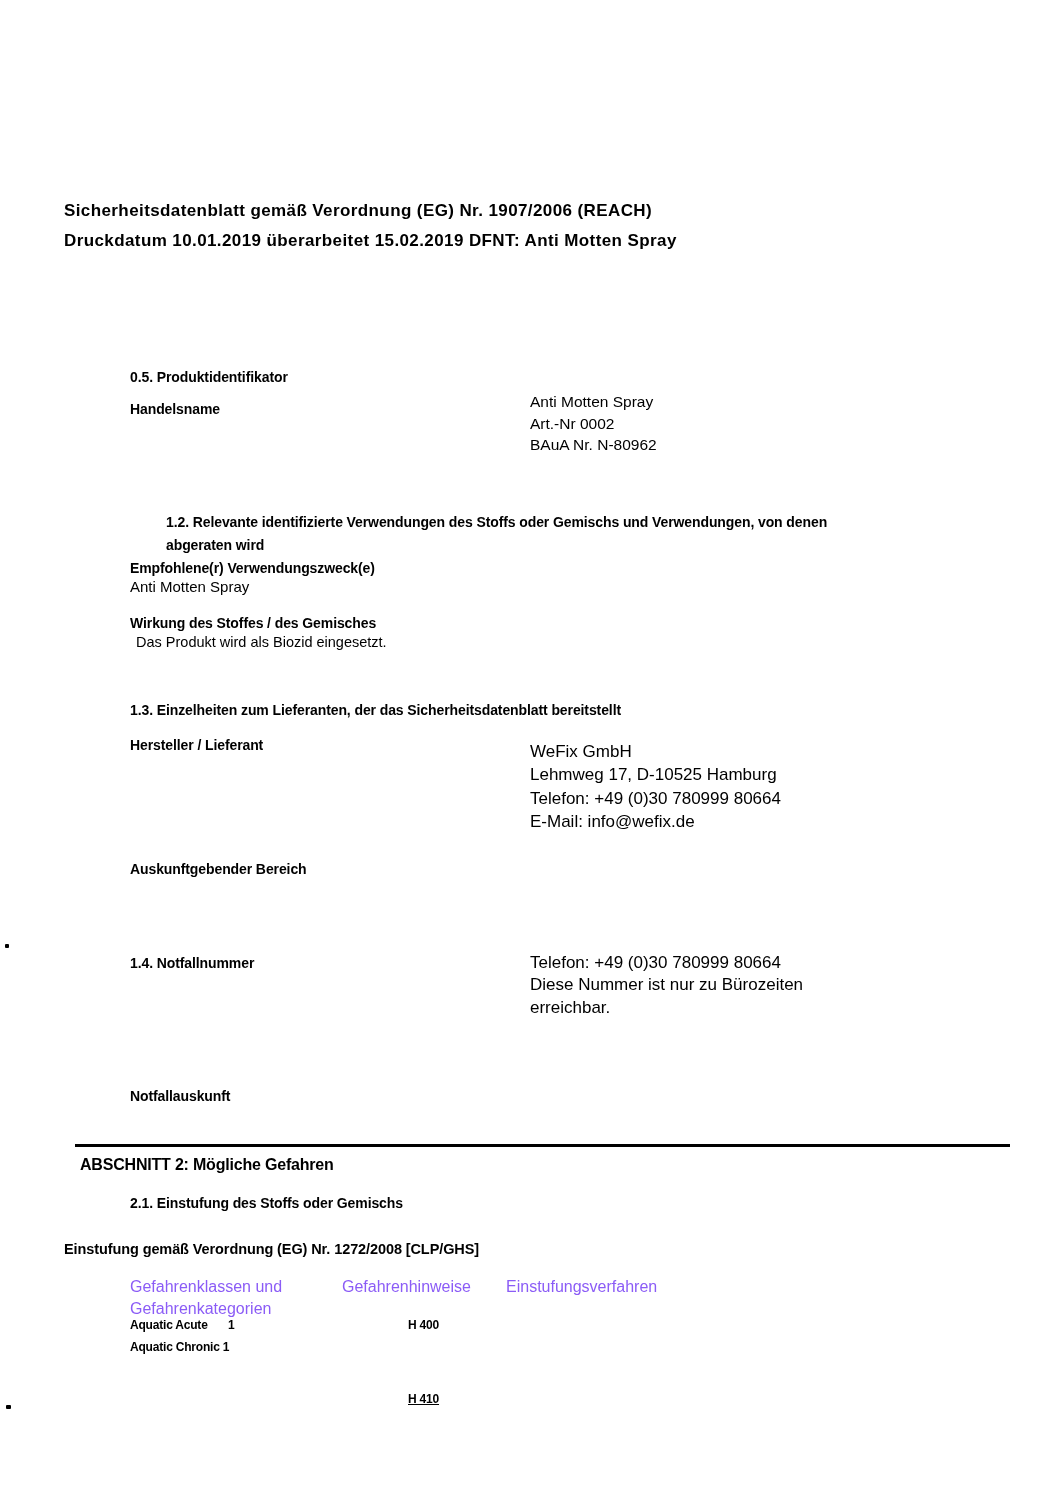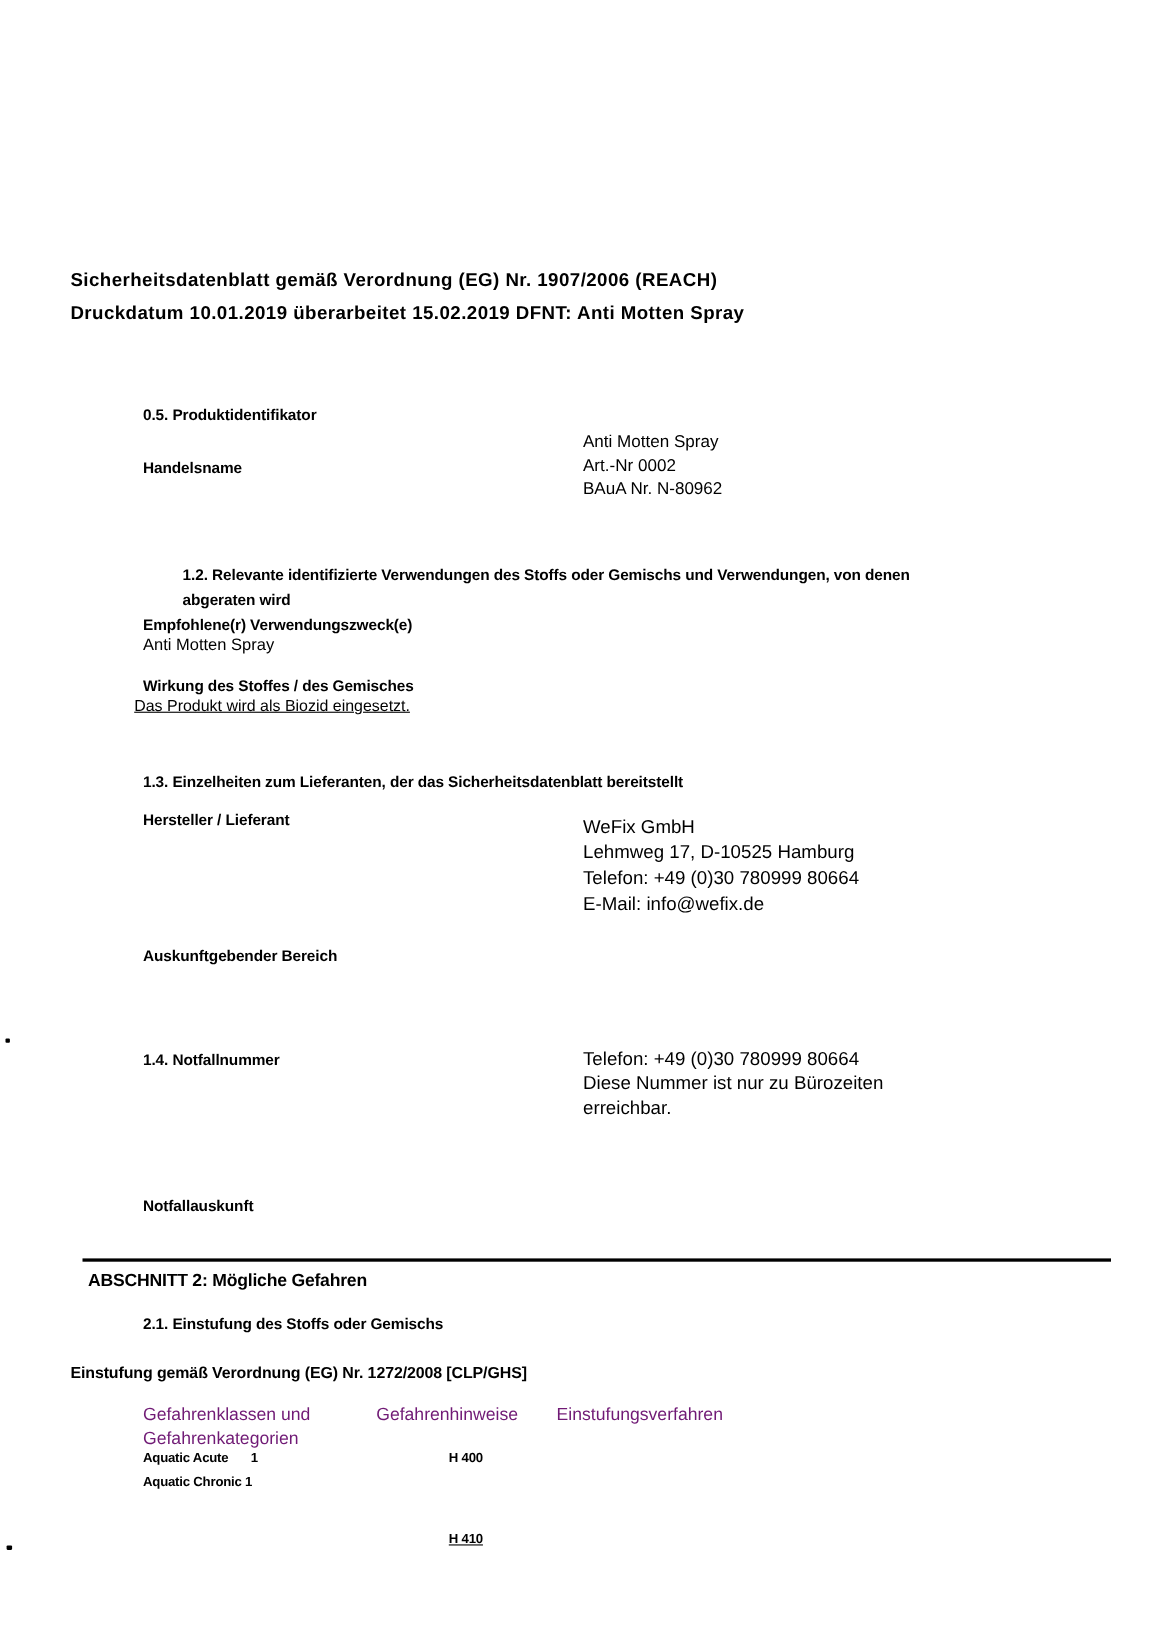--- a/index.html
+++ b/index.html
@@ -6,60 +6,60 @@
   .page {
     position: relative;
     width: 1058px;
     height: 1497px;
     background: #ffffff;
     font-family: "Liberation Sans", sans-serif;
     color: #000000;
     overflow: hidden;
   }
   .abs { position: absolute; white-space: nowrap; }
-  .doc-header { font-weight: bold; font-size: 17px; letter-spacing: 0.4px; line-height: 30px; margin-top: 44px; }
+  .doc-header { font-weight: bold; font-size: 17px; letter-spacing: 0.4px; line-height: 30px; }
   .section-heading { font-weight: bold; font-size: 16px; letter-spacing: -0.2px; }
   .sub-heading { font-weight: bold; font-size: 14px; letter-spacing: -0.1px; line-height: 23px; }
   .body-text { font-size: 14.5px; }
   .value-block { font-size: 15.5px; line-height: 21.5px; }
   .value-block-lg { font-size: 17px; line-height: 23.4px; }
-  .table-header { font-size: 16px; line-height: 22px; color: #701a75; }
+  .table-header { font-size: 16px; line-height: 22px; color: #8b5cf6; }
   .table-cell { font-weight: bold; font-size: 12px; letter-spacing: -0.2px; }
   .rule { position: absolute; background: #000000; }
   .dot { position: absolute; background: #000000; border-radius: 1px; }
 </style>
 </head>
 <body>
 
 <div class="page">
 
   <div class="abs doc-header" style="left:64px; top:196px;">Sicherheitsdatenblatt gemäß Verordnung (EG) Nr. 1907/2006 (REACH)</div>
   <div class="abs doc-header" style="left:64px; top:226px;">Druckdatum 10.01.2019 überarbeitet 15.02.2019 DFNT: Anti Motten Spray</div>
 
 
   <div class="abs sub-heading" style="left:130px; top:366px;">0.5. Produktidentifikator</div>
 
-  <div class="abs sub-heading" style="left:130px; top:398px;margin-top:16px;">Handelsname</div>
+  <div class="abs sub-heading" style="left:130px; top:398px;">Handelsname</div>
 
   <div class="abs value-block" style="left:530px; top:391px;">
     <div>Anti Motten Spray</div>
     <div>Art.-Nr 0002</div>
     <div>BAuA Nr. N-80962</div>
   </div>
 
   <div class="abs sub-heading" style="left:130px; top:511px;margin-left:36px;">
     <div>1.2. Relevante identifizierte Verwendungen des Stoffs oder Gemischs und Verwendungen, von denen</div>
     <div>abgeraten wird</div>
   </div>
 
   <div class="abs sub-heading" style="left:130px; top:557px;">Empfohlene(r) Verwendungszweck(e)</div>
   <div class="abs" style="left:130px; top:578px; font-size:15px;">Anti Motten Spray</div>
 
   <div class="abs sub-heading" style="left:130px; top:612px;">Wirkung des Stoffes / des Gemisches</div>
-  <div class="abs body-text" style="left:122px; top:634px;text-decoration:underline;">Das Produkt wird als Biozid eingesetzt.</div>
+  <div class="abs body-text" style="left:136px; top:634px;">Das Produkt wird als Biozid eingesetzt.</div>
 
   <div class="abs sub-heading" style="left:130px; top:699px;">1.3. Einzelheiten zum Lieferanten, der das Sicherheitsdatenblatt bereitstellt</div>
 
   <div class="abs sub-heading" style="left:130px; top:734px;">Hersteller / Lieferant</div>
 
   <div class="abs value-block-lg" style="left:530px; top:740px;">
     <div>WeFix GmbH</div>
     <div>Lehmweg 17, D-10525 Hamburg</div>
     <div>Telefon: +49 (0)30 780999 80664</div>
     <div>E-Mail: info@wefix.de</div>

